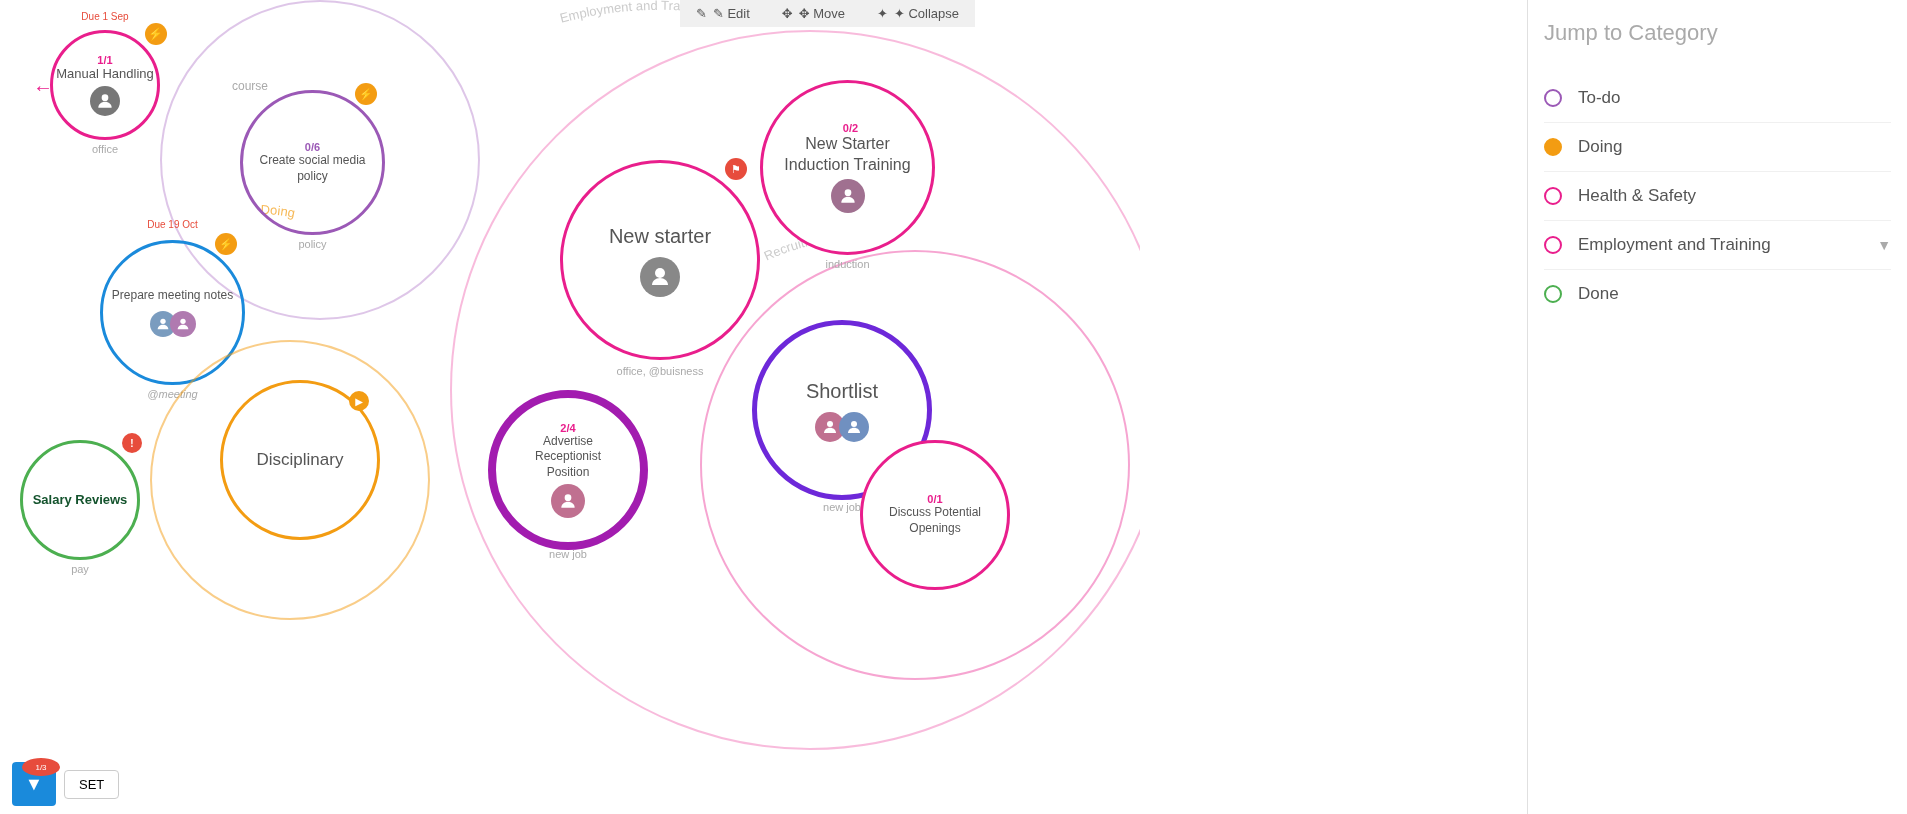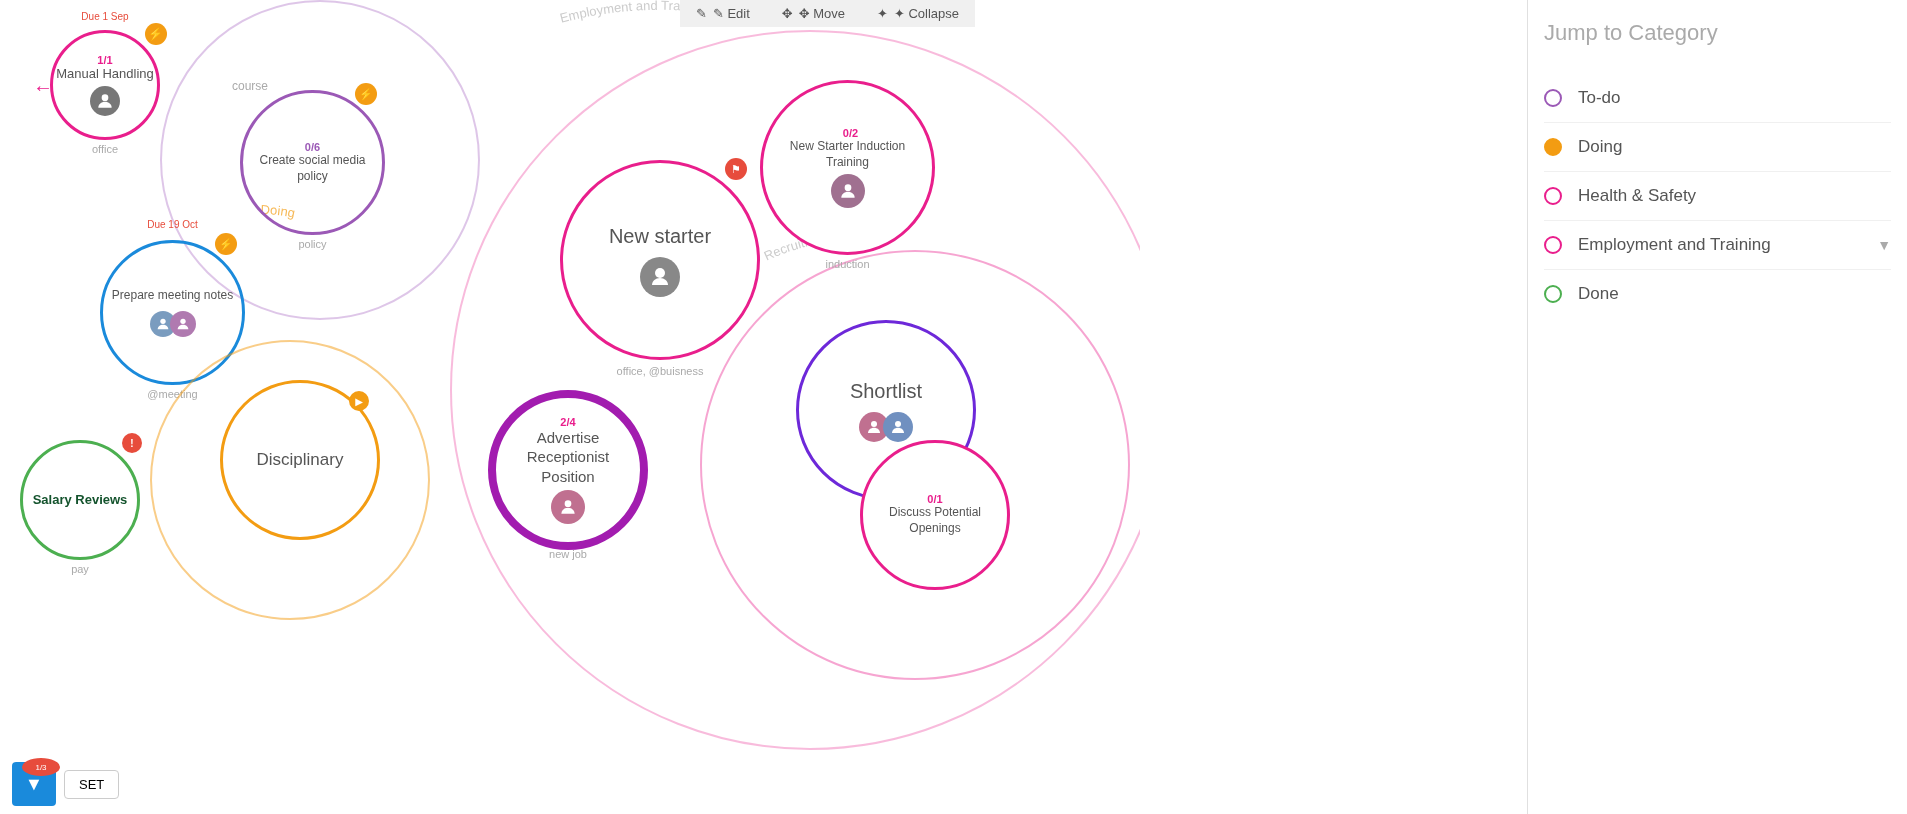--- a/index.html
+++ b/index.html
@@ -273,21 +273,21 @@
             <path d="M4 20c0-4 3.6-7 8-7s8 3 8 7"></path>
           </svg>
       </div>
       <div class="avatar" style="background:#b07ab0;">
         <svg width="16" height="16" viewBox="0 0 24 24" fill="white">
             <circle cx="12" cy="8" r="4"></circle>
             <path d="M4 20c0-4 3.6-7 8-7s8 3 8 7"></path>
           </svg>
       </div>
     </div>
-    <div class="circle-tag" style="bottom:-18px;">@meeting</div>
+    <div class="circle-tag" style="bottom:-18px;font-style:italic;">@meeting</div>
   </div>
 
   <div class="circle-node" style="left:150px; top:340px; width:280px; height:280px; border:2px solid #f39c12; background:transparent; opacity:0.5;">
   </div>
 
   <div class="circle-node" style="left:220px; top:380px; width:160px; height:160px; border:3px solid #f39c12;">
     <div style="position:absolute; top:8px; right:8px; background:#f39c12; border-radius:50%; width:20px; height:20px; display:flex; align-items:center; justify-content:center; color:white; font-size:10px;">▶</div>
     <div class="circle-label" style="font-size:17px; color:#555;">Disciplinary</div>
   </div>
 
@@ -311,43 +311,43 @@
       <svg width="24" height="24" viewBox="0 0 24 24" fill="white">
           <circle cx="12" cy="8" r="5"></circle>
           <path d="M4 20c0-4 3.6-7 8-7s8 3 8 7"></path>
         </svg>
     </div>
     <div class="circle-tag" style="bottom:-20px;">office, @buisness</div>
   </div>
 
   <div class="circle-node" style="left:488px; top:390px; width:160px; height:160px; border:8px solid #a21caf; background:white;">
     <div style="color:#e91e8c; font-size:11px; font-weight:bold;">2/4</div>
-    <div class="circle-label" style="font-size:15px; padding:0 21px;">Advertise Receptionist Position</div>
+    <div class="circle-label" style="font-size:12px; padding:0 21px;">Advertise Receptionist Position</div>
     <div class="avatar" style="background:#c07090; width:34px; height:34px; margin-top:4px;">
       <svg width="20" height="20" viewBox="0 0 24 24" fill="white">
           <circle cx="12" cy="8" r="4"></circle>
           <path d="M4 20c0-4 3.6-7 8-7s8 3 8 7"></path>
         </svg>
     </div>
     <div class="circle-tag" style="bottom:-18px;">new job</div>
   </div>
 
   <div class="circle-node" style="left:760px; top:80px; width:175px; height:175px; border:3px solid #e91e8c; background:white;">
     <div style="color:#e91e8c; font-size:11px; font-weight:bold;margin-left:6px;">0/2</div>
-    <div class="circle-label" style="font-size:12px; padding:0 10px;">New Starter Induction Training</div>
+    <div class="circle-label" style="font-size:16px; padding:0 10px;">New Starter Induction Training</div>
     <div class="avatar" style="background:#a07090; width:34px; height:34px; margin-top:4px;">
       <svg width="20" height="20" viewBox="0 0 24 24" fill="white">
           <circle cx="12" cy="8" r="4"></circle>
           <path d="M4 20c0-4 3.6-7 8-7s8 3 8 7"></path>
         </svg>
     </div>
     <div class="circle-tag" style="bottom:-18px;">induction</div>
   </div>
 
-  <div class="circle-node" style="left:796px; top:320px; width:180px; height:180px; border:3px solid #6d28d9; background:white;">
+  <div class="circle-node" style="left:752px; top:320px; width:180px; height:180px; border:5px solid #6d28d9; background:white;">
     <div class="circle-label" style="font-size:20px; color:#555; font-weight:300;">Shortlist</div>
     <div class="avatar-pair">
       <div class="avatar" style="background:#c07090; width:30px; height:30px;">
         <svg width="18" height="18" viewBox="0 0 24 24" fill="white">
             <circle cx="12" cy="8" r="4"></circle>
             <path d="M4 20c0-4 3.6-7 8-7s8 3 8 7"></path>
           </svg>
       </div>
       <div class="avatar" style="background:#7090c0; width:30px; height:30px;">
         <svg width="18" height="18" viewBox="0 0 24 24" fill="white">

